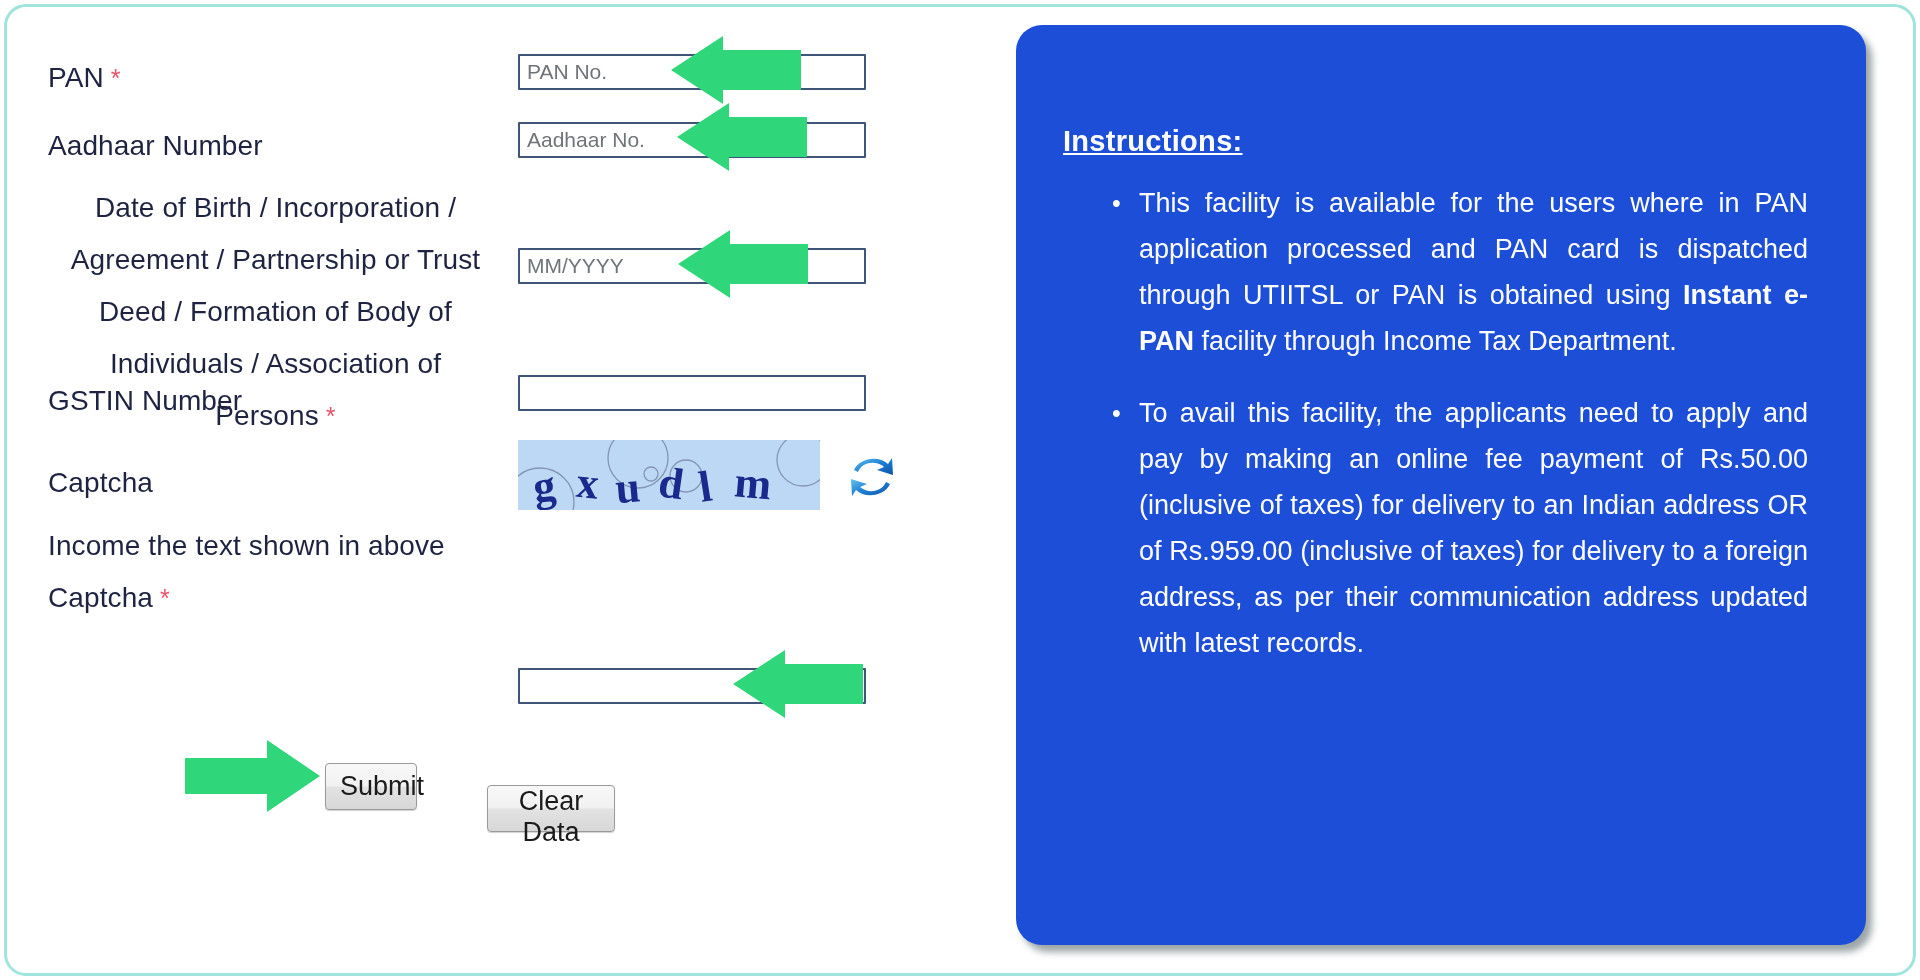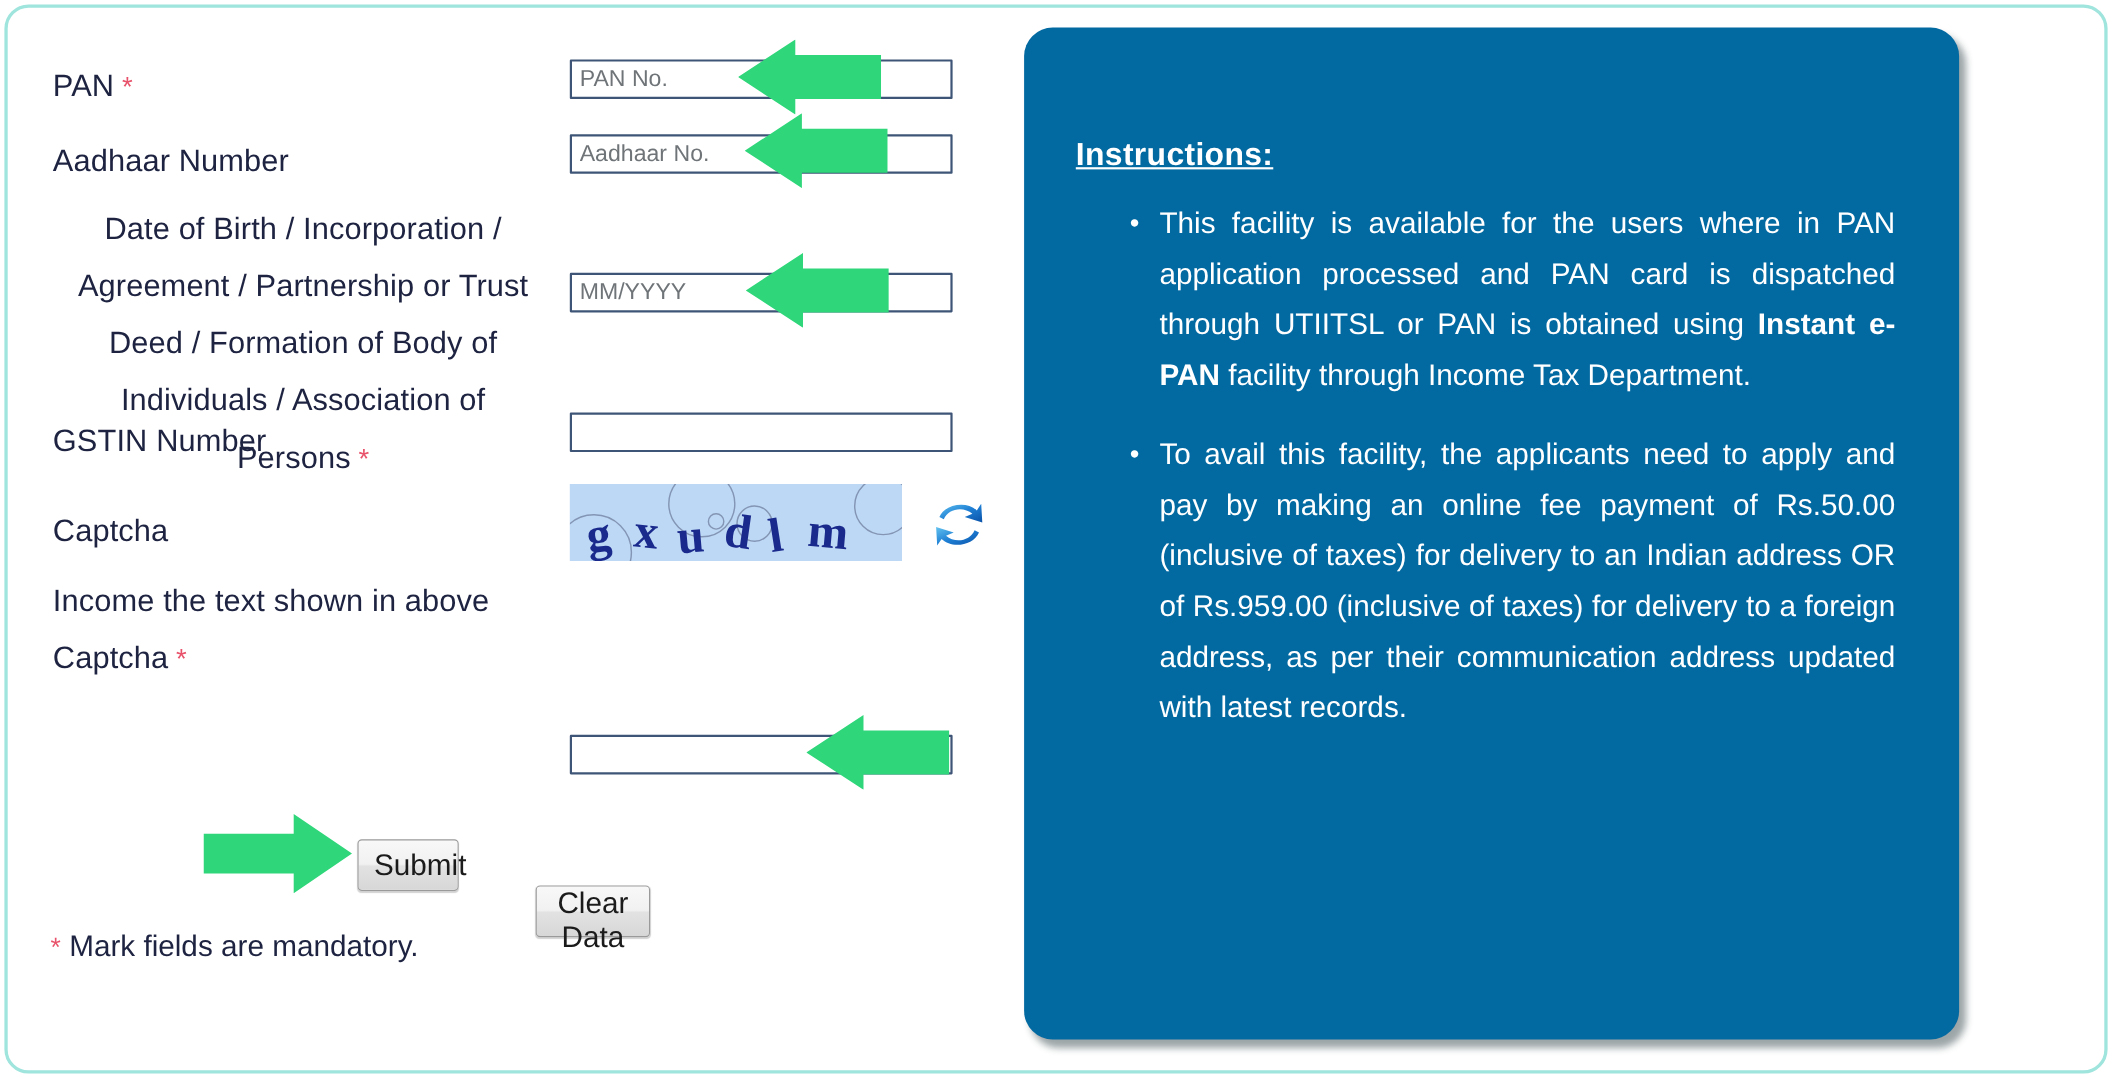--- a/index.html
+++ b/index.html
@@ -108,23 +108,23 @@
 
   
   .green-arrow {
     position: absolute;
     pointer-events: none;
   }
 
   
   #instructions-panel {
     position: absolute;
-    left: 931px; top: 25px;
+    left: 1016px; top: 25px;
     width: 850px; height: 920px;
-    background: #0369a1;
+    background: #1d4ed8;
     border-radius: 26px;
     box-shadow: 6px 7px 7px rgba(20,40,45,0.42);
   }
   #instructions-title {
     position: absolute;
     left: 47px; top: 100px;
     font-size: 29px;
     font-weight: bold;
     color: #ffffff;
     text-decoration: underline;
@@ -233,26 +233,22 @@
   </div>
 
   <div class="form-row">
     <div class="field-label" style="top:520px;">
       <span>Income the text shown in above Captcha</span><span class="req-star">&nbsp;*</span>
     </div>
     <input class="text-input" style="top: 668px;" type="text">
   </div>
 
   <button class="form-button" style="left:325px; top:763px; width:92px;">Submit</button>
-  <button class="form-button" style="left:487px; top:805px; width:104px;">Clear Data</button>
-
-  <div id="mandatory-note">
-    <span class="req-star">*</span>
-    <span>Mark fields are mandatory.</span>
-  </div>
+  <button class="form-button" style="left:487px; top:785px; width:128px;">Clear Data</button>
+
 </div>
 
 <svg class="green-arrow" style="left:671px; top:36px;" width="130" height="68">
   <path d="M130 14 L52 14 L52 0 L0 34 L52 68 L52 54 L130 54 Z" fill="#2fd67a"></path>
 </svg>
 
 <svg class="green-arrow" style="left:677px; top:103px;" width="130" height="68">
   <path d="M130 14 L52 14 L52 0 L0 34 L52 68 L52 54 L130 54 Z" fill="#2fd67a"></path>
 </svg>
 

